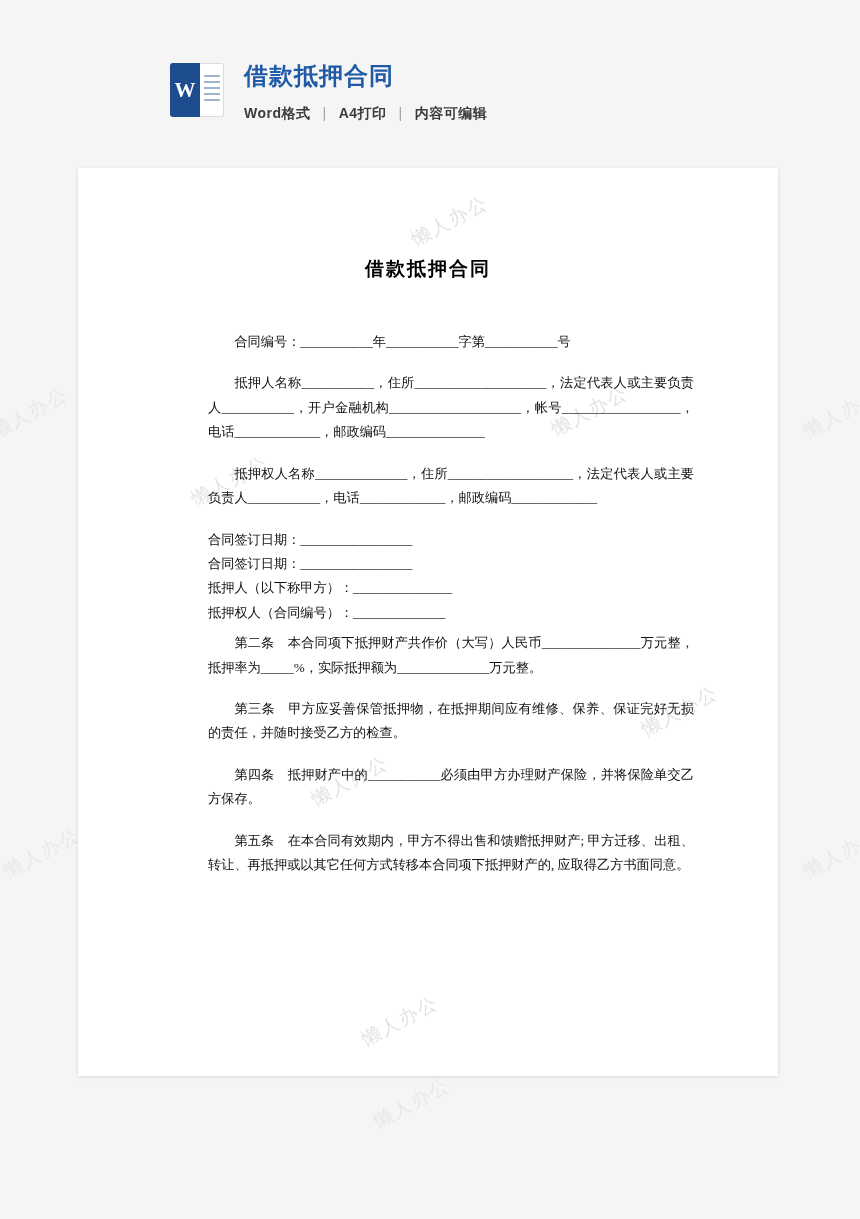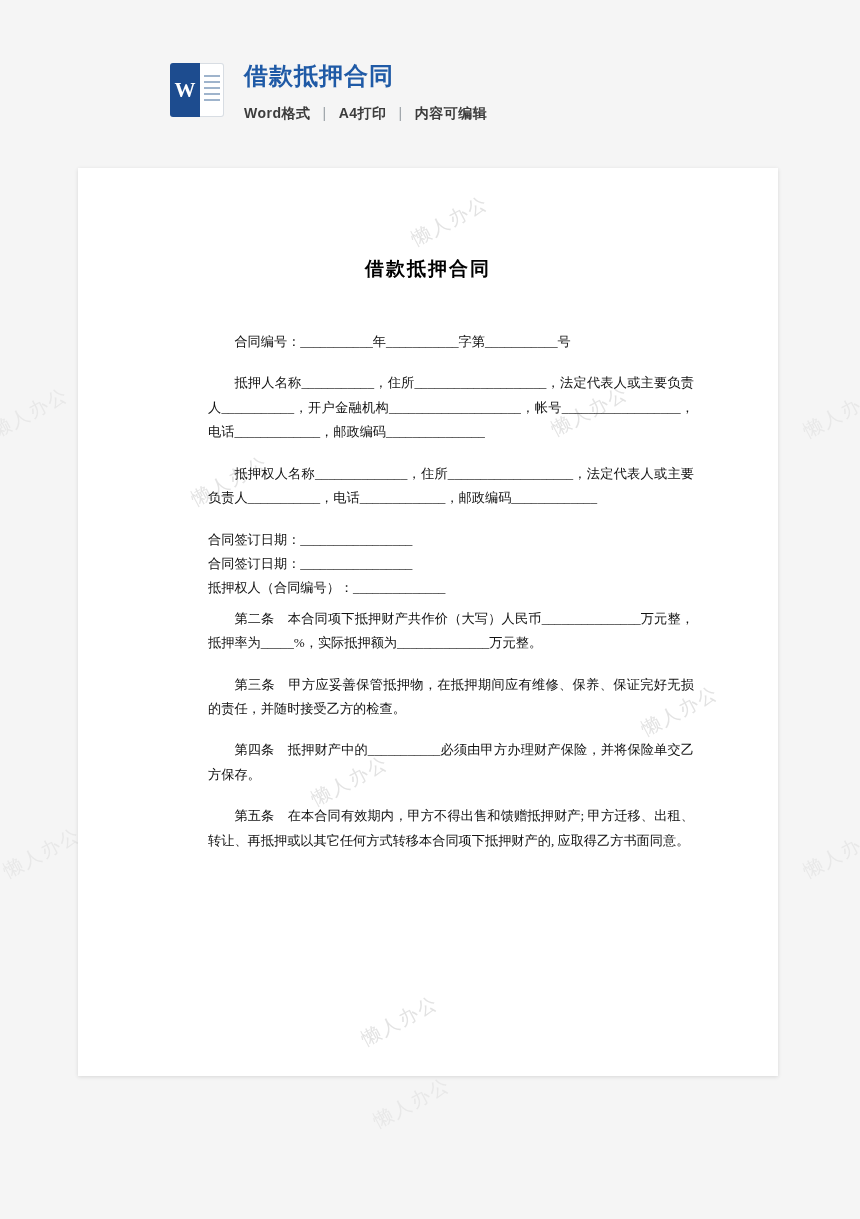--- a/index.html
+++ b/index.html
@@ -224,20 +224,21 @@
 
         <p class="ind">合同编号：___________年___________字第___________号</p>
 
         <p class="ind">抵押人名称___________，住所____________________，法定代表人或主要负责人___________，开户金融机构____________________，帐号__________________，电话_____________，邮政编码_______________</p>
 
         <p class="ind">抵押权人名称______________，住所___________________，法定代表人或主要负责人___________，电话_____________，邮政编码_____________</p>
 
         <div class="blk">
           <div>合同签订日期：_________________</div>
           <div>合同签订日期：_________________</div>
+          <div>抵押人（以下称甲方）：_______________</div>
           <div>抵押权人（合同编号）：______________</div>
         </div>
 
 
         <p class="ind">第二条　本合同项下抵押财产共作价（大写）人民币_______________万元整，抵押率为_____%，实际抵押额为______________万元整。</p>
         <p class="ind">第三条　甲方应妥善保管抵押物，在抵押期间应有维修、保养、保证完好无损的责任，并随时接受乙方的检查。</p>
         <p class="ind">第四条　抵押财产中的___________必须由甲方办理财产保险，并将保险单交乙方保存。</p>
         <p class="ind">第五条　在本合同有效期内，甲方不得出售和馈赠抵押财产; 甲方迁移、出租、转让、再抵押或以其它任何方式转移本合同项下抵押财产的, 应取得乙方书面同意。</p>
 
       </div>

